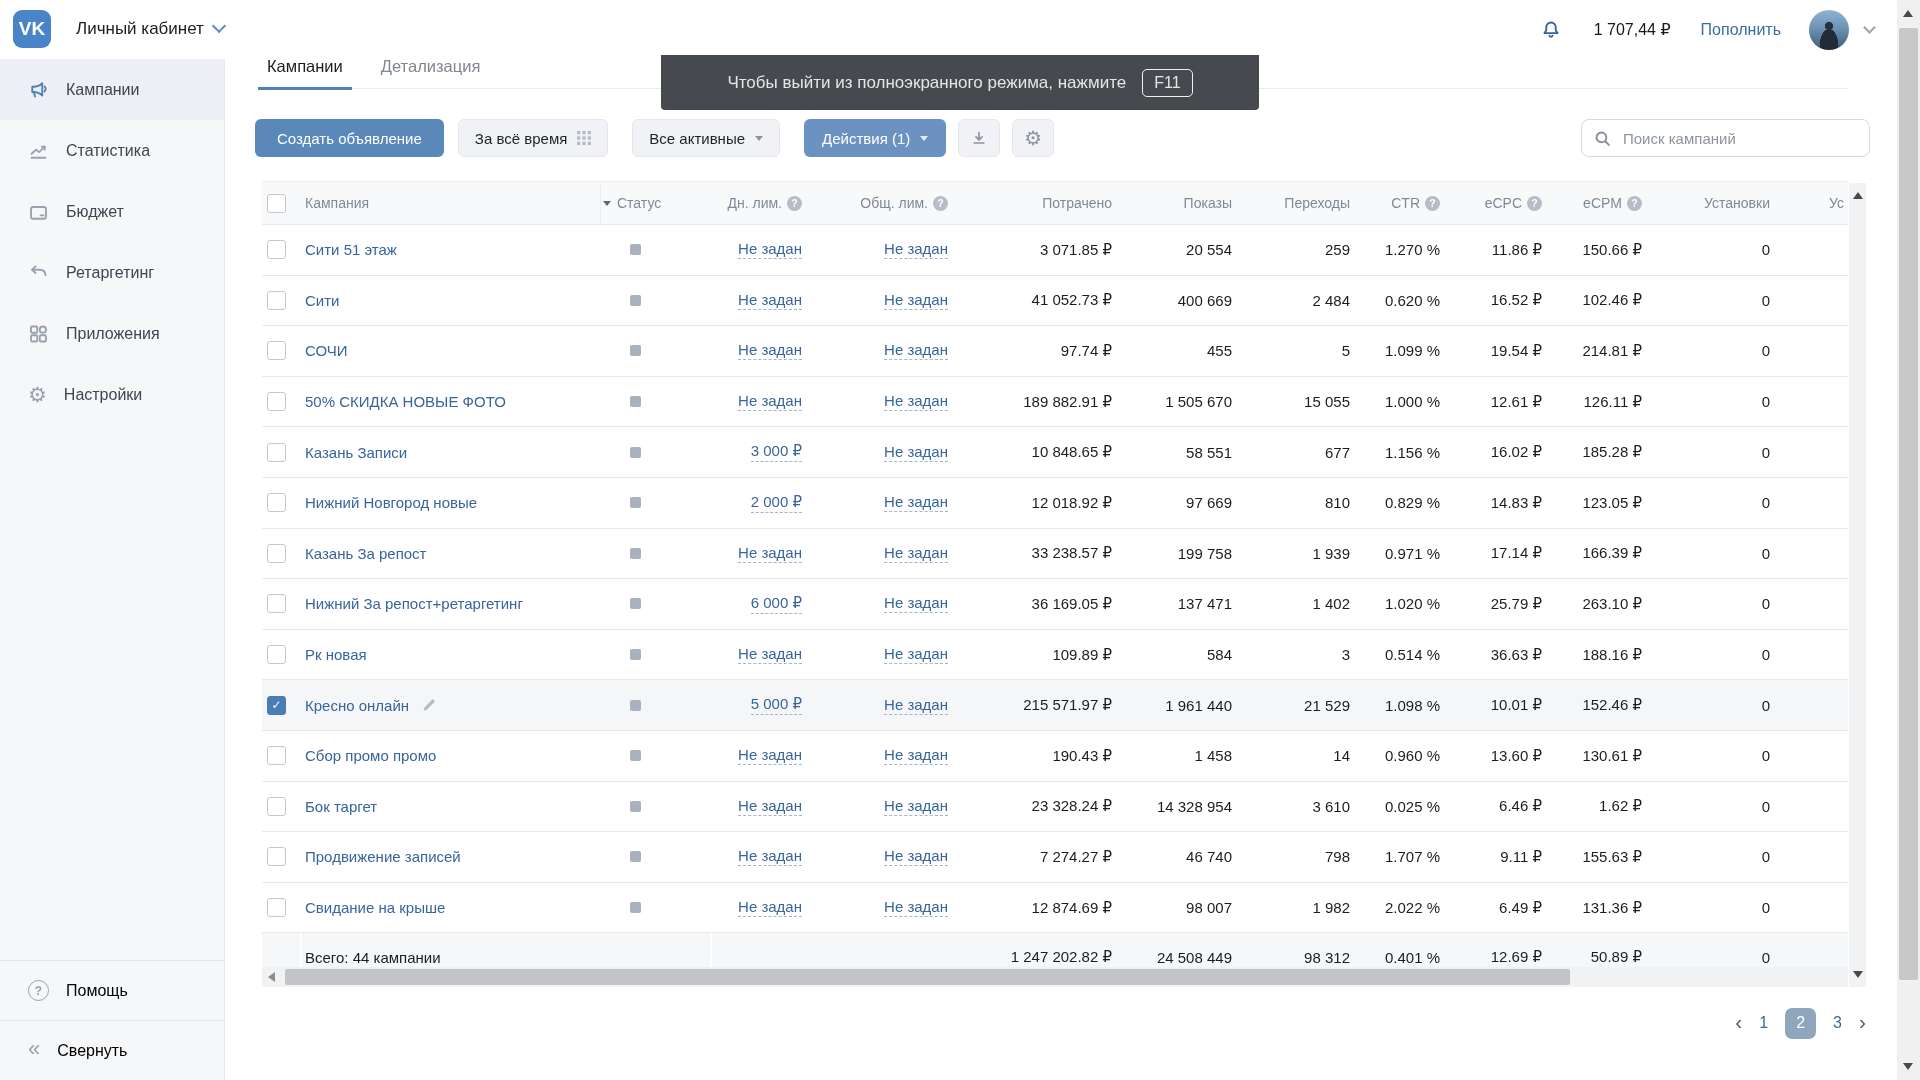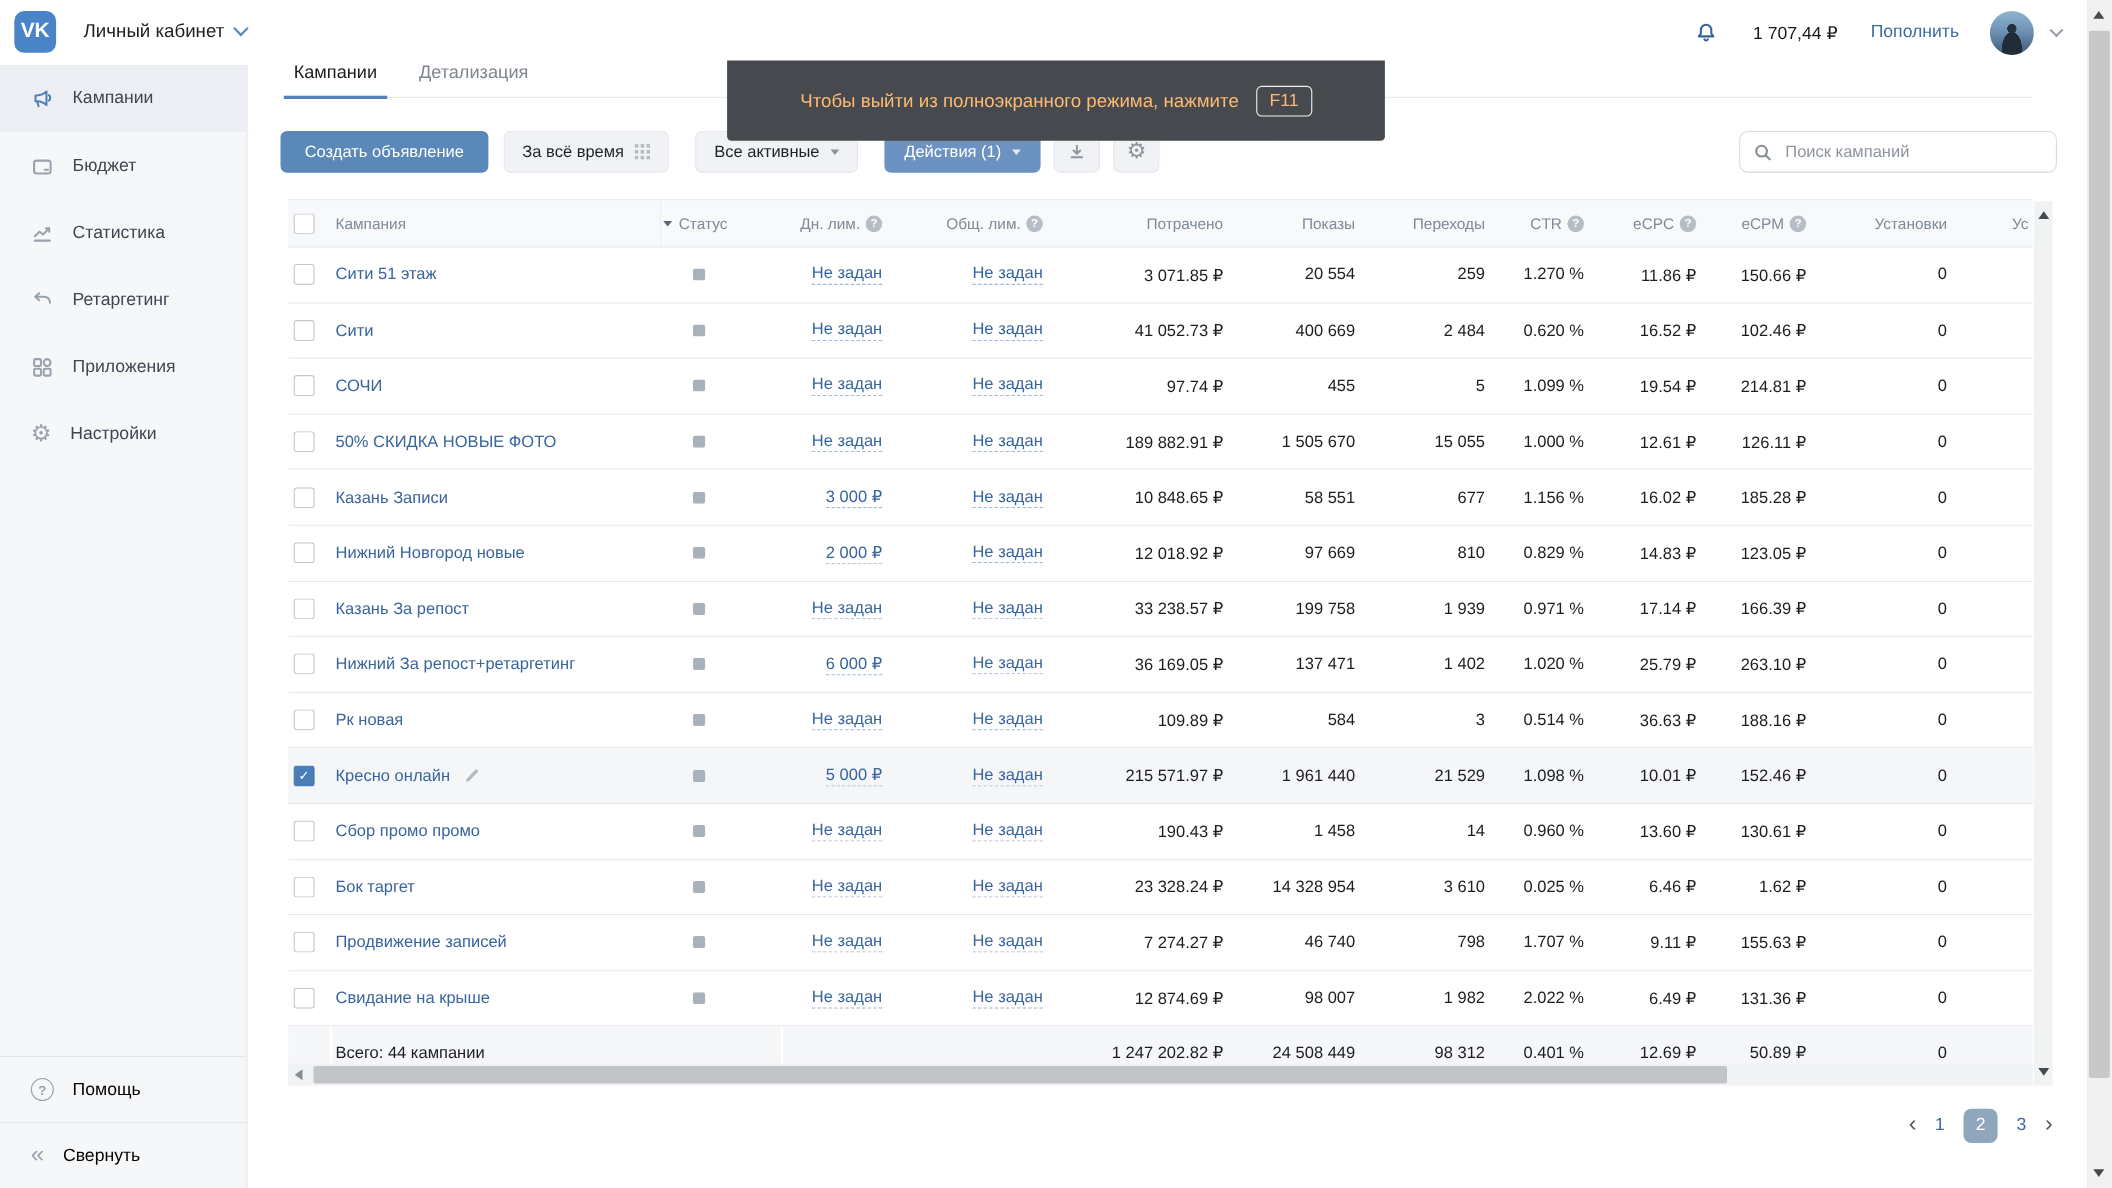--- a/index.html
+++ b/index.html
@@ -39,21 +39,21 @@
   .gear-glyph{font-size:21px;color:#99a2ad;line-height:1;}
 
   
   .tabs{position:absolute;left:267px;top:44px;width:1581px;height:44px;border-bottom:1px solid #e8eaed;
     display:flex;gap:38px;align-items:flex-end;z-index:10;}
   .tab{font-size:16.5px;padding-bottom:12px;position:relative;cursor:pointer;color:#80878f;}
   .tab.active{color:#1d1e20;}
   .tab.active .underline{position:absolute;left:-9px;right:-9px;bottom:-2px;height:3px;background:#5181b8;}
 
   
-  .toast{position:absolute;left:661px;top:55px;width:598px;height:73px;background:#46494e;color:#fdba74;
+  .toast{position:absolute;left:661px;top:55px;width:598px;height:55px;background:#46494e;color:#e5e5e5;
     display:flex;align-items:center;justify-content:center;gap:16px;font-size:17px;z-index:60;
     border-radius:0 0 4px 4px;}
   .toast .key{border:1px solid #eef0f2;border-radius:5px;padding:4px 11px;font-size:16px;}
 
   
   .toolbar{position:absolute;left:255px;top:119px;height:38px;display:flex;align-items:center;z-index:5;}
   .btn{height:38px;display:flex;align-items:center;border-radius:6px;font-size:15px;cursor:pointer;box-sizing:border-box;}
   .btn-primary{background:#5988b9;color:#fff;padding:0 22px;}
   .btn-gray{background:#f0f2f5;border:1px solid #e4e7eb;color:#1f2124;padding:0 16px;margin-left:14px;}
   .btn-actions{background:#6b92c1;color:#fff;padding:0 18px;margin-left:24px;}
@@ -64,21 +64,21 @@
   .search-wrap{position:absolute;left:1581px;top:119px;width:289px;height:38px;border:1px solid #d6dade;
     border-radius:8px;box-sizing:border-box;display:flex;align-items:center;padding:0 12px;gap:10px;background:#fff;}
   .search-wrap input{border:none;outline:none;font-size:15px;color:#1b1d21;width:100%;
     font-family:"Liberation Sans","DejaVu Sans",sans-serif;}
   .search-wrap input::placeholder{color:#8d949e;}
 
   
   .table{position:absolute;left:262px;top:181px;width:1586px;z-index:5;}
   .thead{height:42px;display:flex;align-items:center;background:#f8f9fa;border-top:1px solid #ededf0;
     border-bottom:1px solid #e7e8ec;color:#7e8a97;font-size:14px;}
-  .trow{height:49.6px;display:flex;align-items:center;border-bottom:1px solid #e7e8ec;font-size:15px;color:#1b1d21;}
+  .trow{height:49.6px;display:flex;border-bottom:1px solid #e7e8ec;font-size:15px;color:#1b1d21;}
   .trow.checked{background:#f5f6f8;}
   .tfoot{height:48px;display:flex;align-items:center;background:#f6f7f8;border-bottom:1px solid #e7e8ec;
     font-size:15px;color:#1b1d21;}
   .cell{display:flex;align-items:center;box-sizing:border-box;overflow:hidden;white-space:nowrap;}
   .c-check{width:40px;padding-left:5px;}
   .c-name{width:298px;padding-left:3px;}
   .c-status{width:112px;padding-left:30px;}
   .thead .c-status{padding-left:2px;border-left:1px solid #eceef1;align-self:stretch;}
   .c-dlim{width:94px;}.c-olim{width:146px;}.c-spent{width:164px;}.c-shows{width:120px;}
   .c-clicks{width:118px;}.c-ctr{width:90px;}.c-ecpc{width:102px;}.c-ecpm{width:100px;}
@@ -166,35 +166,35 @@
           <path d="M11 2.6C9.2 4.3 6.6 5.4 4 5.4h-1v4.2h1c2.6 0 5.2 1.1 7 2.8z"></path>
           <path d="M4.3 9.8l.9 3.4"></path>
             <path d="M12.8 5.2a2.6 2.6 0 0 1 0 4"></path>
         </svg>
       </span>
       <span class="lbl">Кампании</span>
     </div>
     <div class="side-item">
       <span>
         <svg width="21" height="20" viewBox="0 0 16 16" fill="none" stroke="#99a2ad" stroke-width="1.5" stroke-linejoin="round" stroke-linecap="round">
-          <rect x="2" y="4" width="12" height="9.4" rx="1.8"></rect>
-            <path d="M9.7 10.7h2.4"></path>
-        </svg>
-      </span>
-      <span class="lbl">Бюджет</span>
-    </div>
-    <div class="side-item">
-      <span>
-        <svg width="21" height="20" viewBox="0 0 16 16" fill="none" stroke="#99a2ad" stroke-width="1.5" stroke-linejoin="round" stroke-linecap="round">
           <path d="M2.5 10.2 6 6.9l2.5 2L13 4.5"></path>
             <path d="M10.6 4.5H13v2.4"></path>
             <path d="M2.5 13.4h11"></path>
         </svg>
       </span>
       <span class="lbl">Статистика</span>
+    </div>
+    <div class="side-item">
+      <span>
+        <svg width="21" height="20" viewBox="0 0 16 16" fill="none" stroke="#99a2ad" stroke-width="1.5" stroke-linejoin="round" stroke-linecap="round">
+          <rect x="2" y="4" width="12" height="9.4" rx="1.8"></rect>
+            <path d="M9.7 10.7h2.4"></path>
+        </svg>
+      </span>
+      <span class="lbl">Бюджет</span>
     </div>
     <div class="side-item">
       <span>
         <svg width="21" height="20" viewBox="0 0 16 16" fill="none" stroke="#99a2ad" stroke-width="1.5" stroke-linejoin="round" stroke-linecap="round">
           <path d="M5.6 2.8 2.9 5.4l2.7 2.6"></path>
             <path d="M3.1 5.4h6c2.7 0 4.3 1.7 4.5 4.4"></path>
         </svg>
       </span>
       <span class="lbl">Ретаргетинг</span>
     </div>

